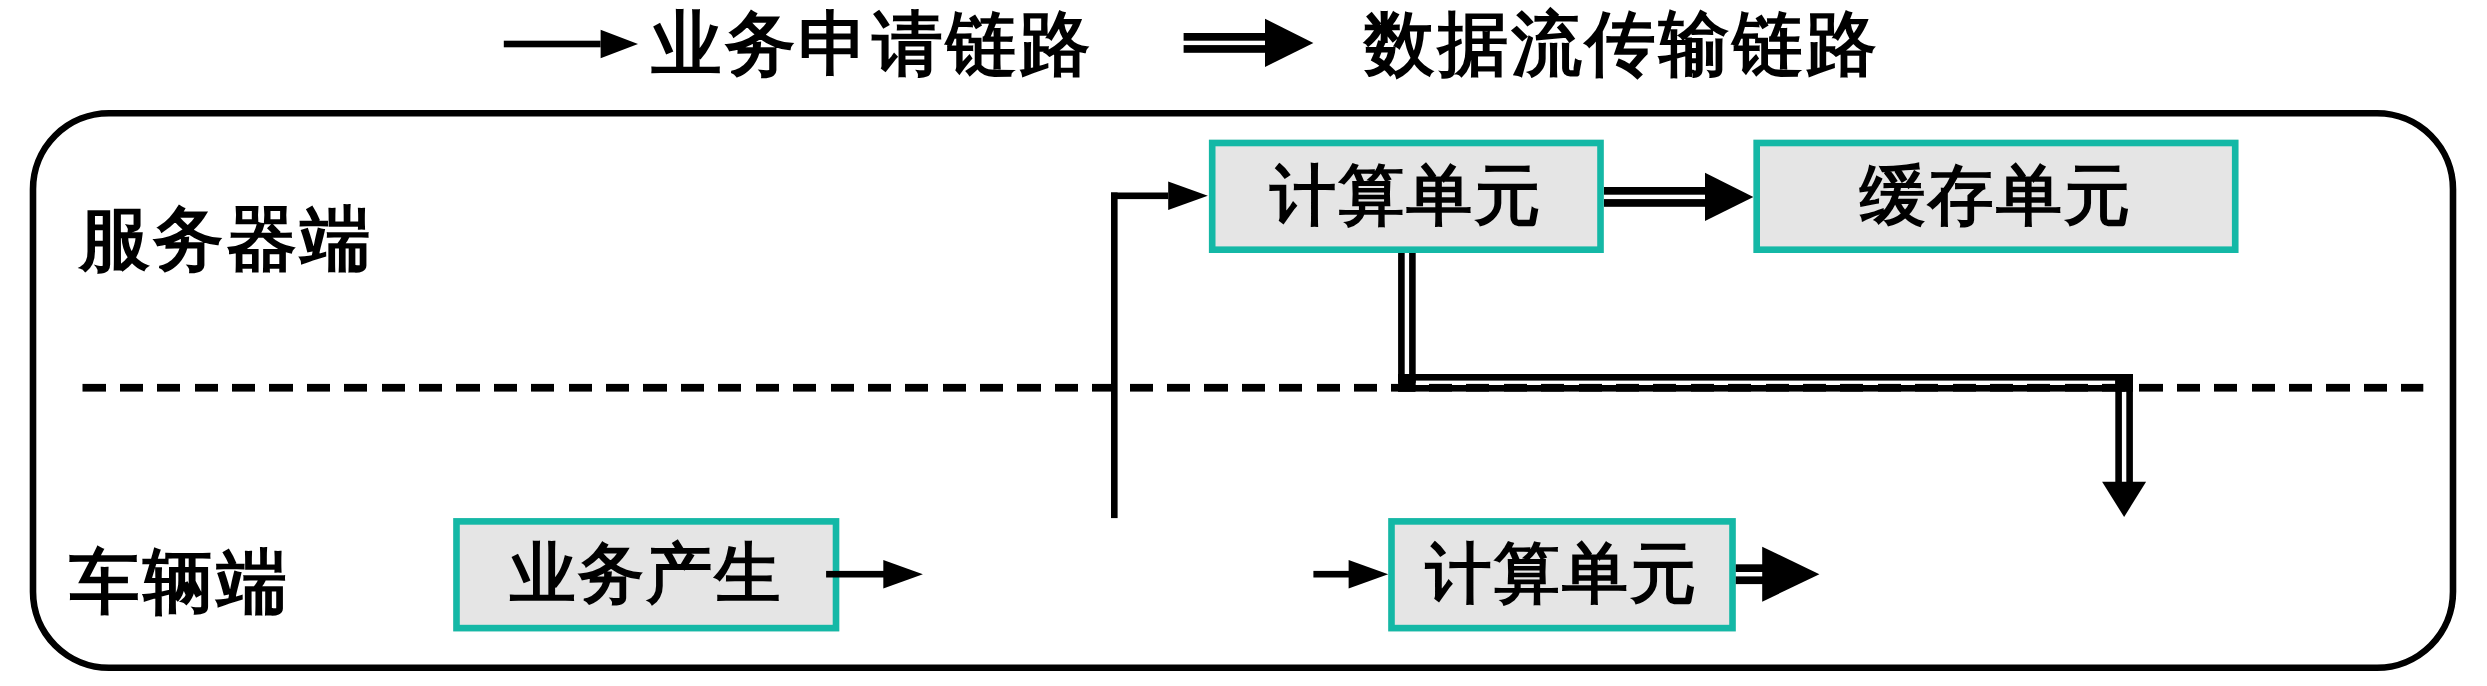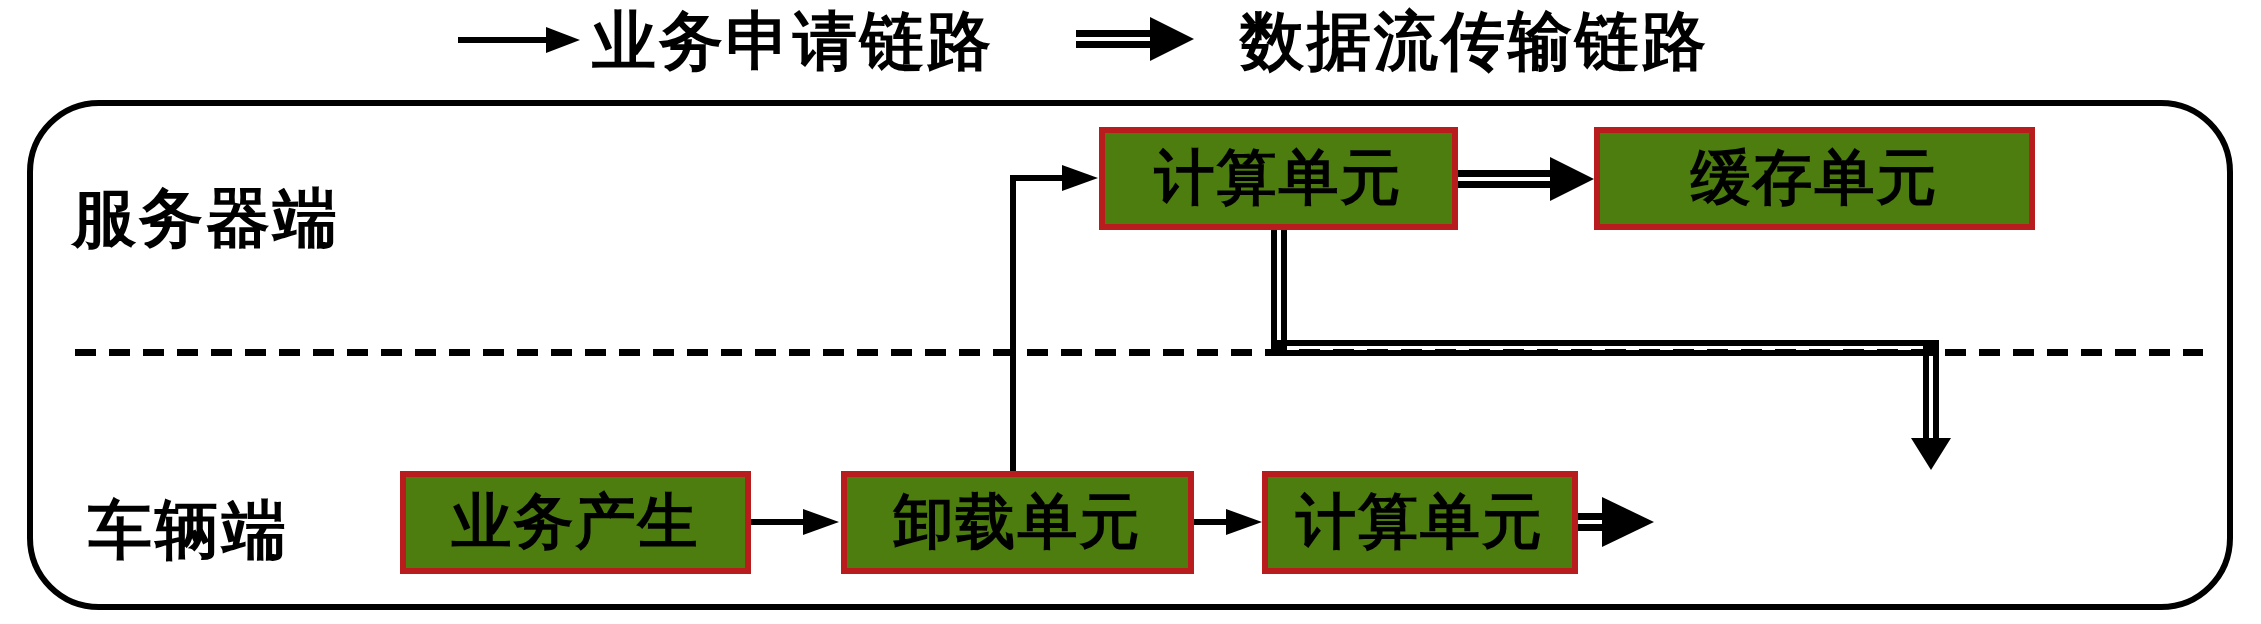--- a/index.html
+++ b/index.html
@@ -1,20 +1,20 @@
 <!DOCTYPE html>
 <html><head>
 <meta charset="utf-8">
 <style>
   html,body{margin:0;padding:0;background:#ffffff;}
   .canvas{
     position:relative;
     width:2261px;height:624px;
     background:#ffffff;
-    font-family:Liberation Sans, sans-serif;
+    font-family:Liberation Serif, serif;
     color:#000;
     overflow:hidden;
   }
   
   .frame{
     position:absolute;left:27px;top:100px;
     width:2194px;height:498px;
     border:6px solid #000;border-radius:72px;
     background:#ffffff;
   }
@@ -25,21 +25,21 @@
     letter-spacing:3px;white-space:nowrap;
   }
   
   .dashline{
     position:absolute;left:75px;top:349px;width:2128px;height:7px;
     background:repeating-linear-gradient(90deg,#000 0 21px,transparent 21px 34px);
   }
   
   .box{
     position:absolute;height:91px;
-    border:6px solid #b91c1c;background:#4d7c0f;
+    border:6px solid #14b8a6;background:#e5e5e5;
     display:flex;align-items:center;justify-content:center;
     font-size:60px;font-weight:bold;letter-spacing:2px;white-space:nowrap;
   }
   
   .ln{position:absolute;background:#000;}
   .tri{position:absolute;width:0;height:0;}
   .tri.right-thin{border-top:13px solid transparent;border-bottom:13px solid transparent;border-left:36px solid #000;}
   .tri.right-thick{border-top:22px solid transparent;border-bottom:22px solid transparent;border-left:46px solid #000;}
   .tri.down-thick{border-left:20px solid transparent;border-right:20px solid transparent;border-top:32px solid #000;}
 </style>
@@ -56,21 +56,21 @@
 
     <div class="ln" style="left:1076px;top:30px;width:76px;height:7px;"></div>
     <div class="ln" style="left:1076px;top:41px;width:76px;height:7px;"></div>
     <div class="tri" style="left:1150px;top:17px;border-top:22px solid transparent;border-bottom:22px solid transparent;border-left:44px solid #000;"></div>
     <div class="biglabel" style="left:1204px;top:8px;margin-left:36px;">数据流传输链路</div>
   </div>
 
   <div class="frame"></div>
 
   <div class="biglabel" style="left:72px;top:153px;margin-top:32px;">服务器端</div>
-  <div class="biglabel" style="left:63px;top:497px;margin-left:25px;">车辆端</div>
+  <div class="biglabel" style="left:63px;top:497px;">车辆端</div>
 
   <div class="dashline"></div>
 
   <div class="ln" style="left:1010px;top:175px;width:6px;height:296px;"></div>
   <div class="ln" style="left:1010px;top:175px;width:52px;height:6px;"></div>
   <div class="tri right-thin" style="left:1062px;top:165px;"></div>
 
   <div class="ln" style="left:1458px;top:170px;width:96px;height:7px;"></div>
   <div class="ln" style="left:1458px;top:181px;width:96px;height:7px;"></div>
   <div class="tri right-thick" style="left:1550px;top:157px;border-left-width:44px;"></div>
@@ -85,25 +85,22 @@
   <div class="ln" style="left:1933px;top:340px;width:6px;height:100px;"></div>
   <div class="tri down-thick" style="left:1911px;top:438px;"></div>
 
   <div class="box" style="left:1099px;top:127px;width:347px;">
     <span>计算单元</span>
   </div>
   <div class="box" style="left:1594px;top:127px;width:429px;justify-content:center;">
     <span>缓存单元</span>
   </div>
 
-  <div class="box" style="left:400px;top:471px;width:339px;">
+  <div class="box" style="left:412px;top:471px;width:339px;">
     <span>业务产生</span>
-  </div>
-  <div class="box" style="left:841px;top:471px;width:341px;">
-    <span>卸载单元</span>
   </div>
   <div class="box" style="left:1262px;top:471px;width:304px;">
     <span>计算单元</span>
   </div>
 
   <div class="ln" style="left:751px;top:519px;width:54px;height:6px;"></div>
   <div class="tri right-thin" style="left:803px;top:509px;"></div>
 
   <div class="ln" style="left:1194px;top:519px;width:34px;height:6px;"></div>
   <div class="tri right-thin" style="left:1226px;top:509px;"></div>

